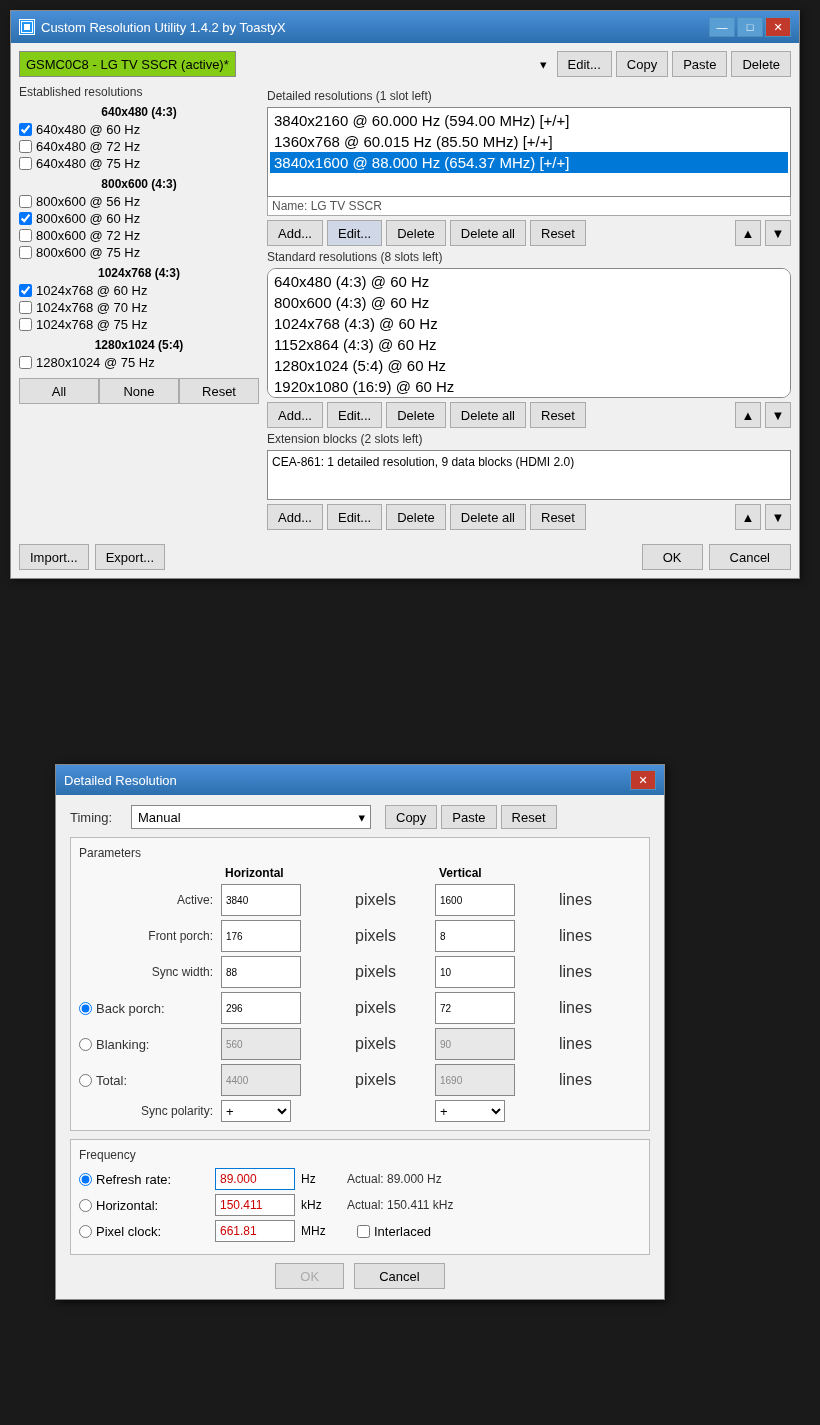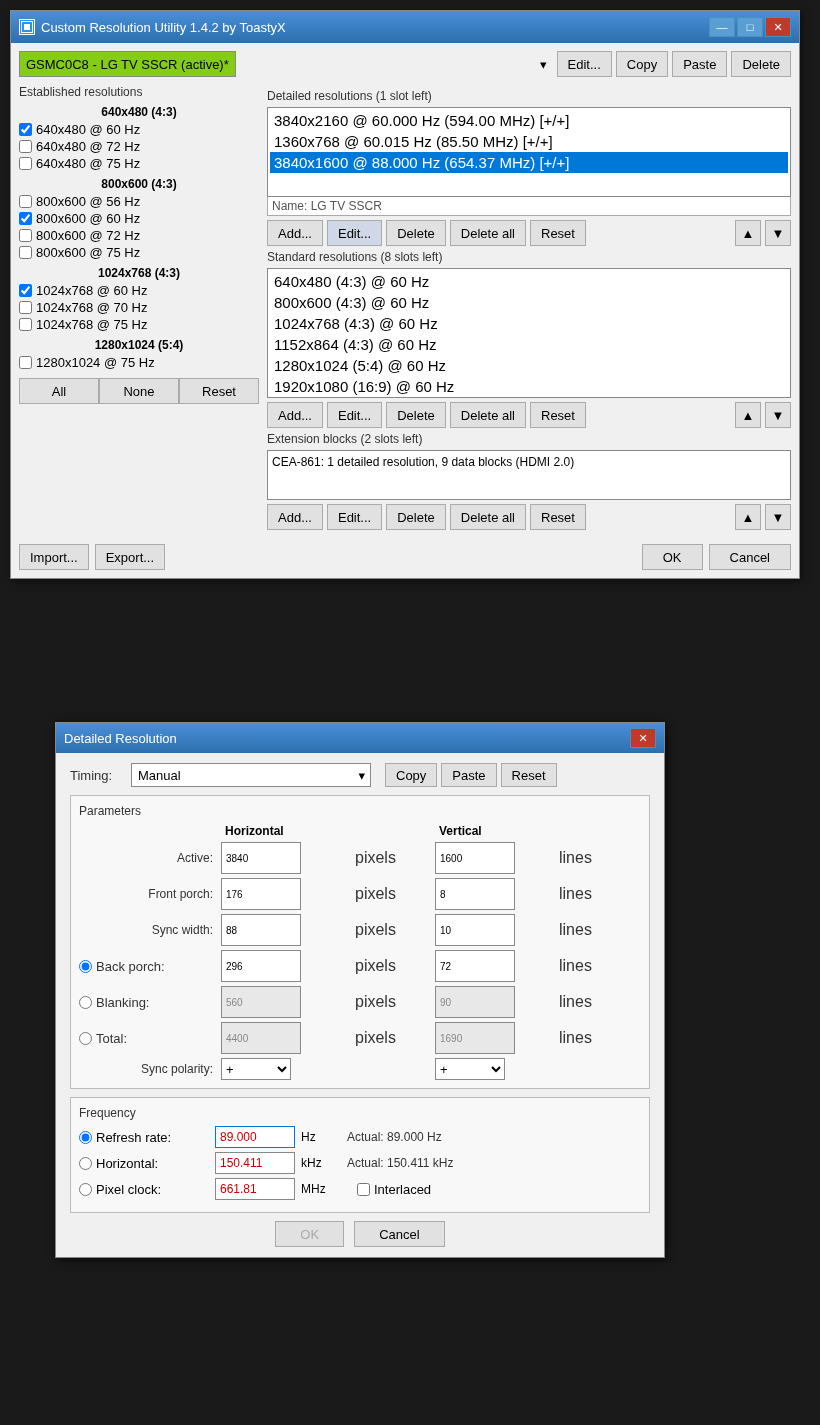--- a/index.html
+++ b/index.html
@@ -79,21 +79,21 @@
     
     .bottom-row { display: flex; justify-content: space-between; align-items: center; margin-top: 10px; }
     .bottom-left { display: flex; gap: 6px; }
     .bottom-right { display: flex; gap: 6px; }
     .btn-ok { height: 26px; padding: 0 20px; background: #e1e1e1; border: 1px solid #aaa; cursor: pointer; }
     .btn-cancel { height: 26px; padding: 0 20px; background: #e1e1e1; border: 1px solid #aaa; cursor: pointer; }
 
     
     .detail-dialog {
       position: absolute;
-      top: 722px;
+      top: 764px;
       left: 55px;
       width: 610px;
       background: #f0f0f0;
       border: 1px solid #888;
       box-shadow: 2px 2px 8px rgba(0,0,0,0.7);
     }
     .dialog-title-bar {
       background: linear-gradient(to bottom, #4a90d9, #2c6fad);
       color: white;
       padding: 6px 8px;
@@ -261,21 +261,21 @@
           <button class="btn" style="background:#d0d8e8;">Edit...</button>
           <button class="btn">Delete</button>
           <button class="btn">Delete all</button>
           <button class="btn">Reset</button>
           <div style="flex:1;"></div>
           <button class="arrow-btn">▲</button>
           <button class="arrow-btn">▼</button>
         </div>
 
         <div class="section-title">Standard resolutions (8 slots left)</div>
-        <div class="list-box" style="height:130px;">
+        <div class="list-box" style="height:130px;border-radius:9px;">
           <div class="list-item">640x480 (4:3) @ 60 Hz</div>
           <div class="list-item">800x600 (4:3) @ 60 Hz</div>
           <div class="list-item">1024x768 (4:3) @ 60 Hz</div>
           <div class="list-item">1152x864 (4:3) @ 60 Hz</div>
           <div class="list-item">1280x1024 (5:4) @ 60 Hz</div>
           <div class="list-item">1920x1080 (16:9) @ 60 Hz</div>
         </div>
         <div class="action-row">
           <button class="btn">Add...</button>
           <button class="btn">Edit...</button>

